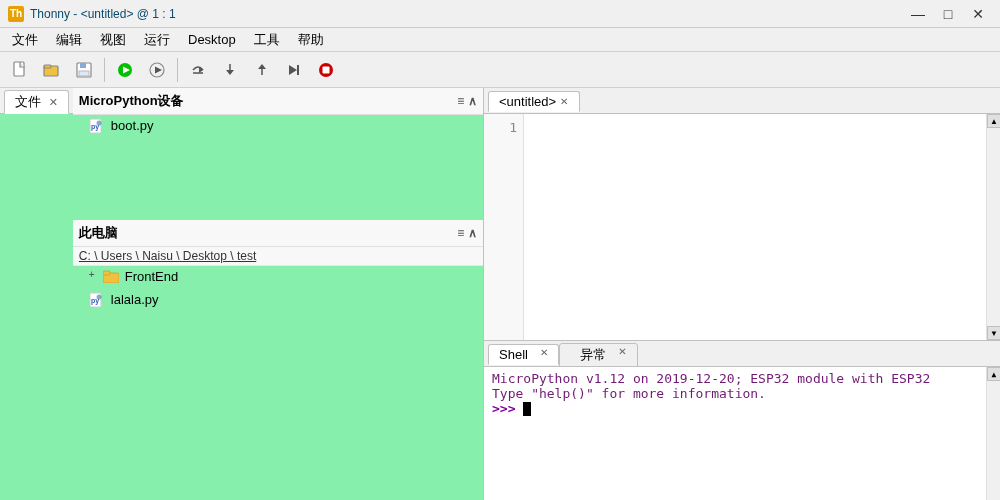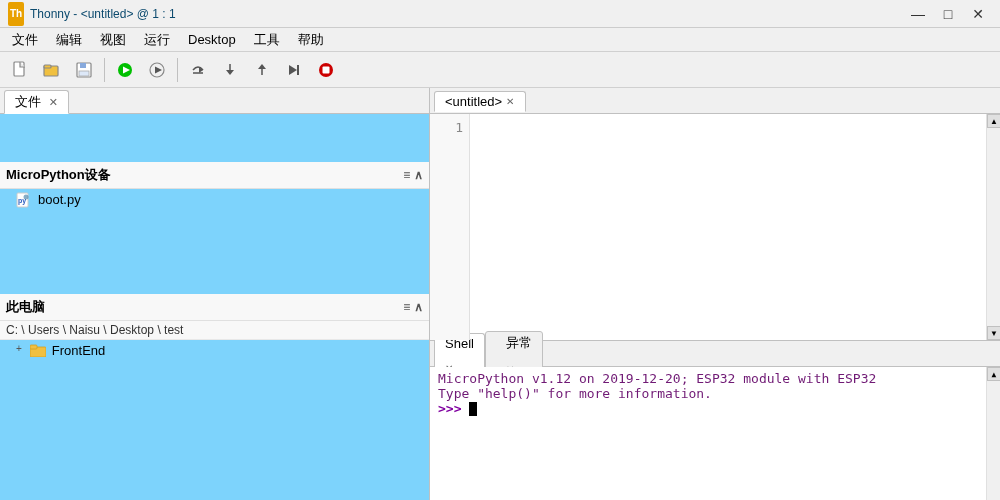--- a/index.html
+++ b/index.html
@@ -23,21 +23,21 @@
       padding: 0 8px;
       border-bottom: 1px solid #ccc;
     }
     .title-bar-left {
       display: flex;
       align-items: center;
       gap: 6px;
     }
     .title-bar-icon {
       width: 16px;
-      height: 24px;
+      height: 16px;
       background: #e8a000;
       border-radius: 2px;
       font-size: 10px;
       display: flex; align-items: center; justify-content: center;
       color: white; font-weight: bold;
     }
     .title-bar-title {
       font-size: 12px;
       color: #0c4a6e;
     }
@@ -99,26 +99,26 @@
       margin: 0 2px;
     }
     
     .main-content {
       display: flex;
       flex: 1;
       overflow: hidden;
     }
     
     .left-panel {
-      width: 430px;
+      width: 484px;
       min-width: 200px;
       display: flex;
-      flex-direction: column;
+      flex-direction: row;
       border-right: 1px solid #c0c0c0;
-      background: #7dd3fc;
+      background: #86efac;
     }
     
     .panel-tab-bar {
       display: flex;
       align-items: center;
       background: #f0f0f0;
       border-bottom: 1px solid #c0c0c0;
       height: 26px;
       padding: 0 4px;
     }
@@ -136,21 +136,20 @@
       font-size: 11px;
       color: #666;
       margin-left: 4px;
       cursor: pointer;
     }
     
     .file-browser {
       flex: 1;
       overflow-y: auto;
       font-size: 13px;
-      margin-top: 48px;
     }
     .section-header {
       display: flex;
       align-items: center;
       justify-content: space-between;
       padding: 4px 6px;
       background: #f8f8f8;
       border-bottom: 1px solid #e0e0e0;
       font-weight: bold;
       color: #000;
@@ -175,20 +174,21 @@
       font-size: 10px;
       color: #555;
       margin-right: 2px;
     }
     .section-path {
       padding: 2px 6px;
       font-size: 12px;
       color: #333;
       background: #f8f8f8;
       border-bottom: 1px solid #e8e8e8;
+      text-decoration: underline;
     }
     
     .right-panel {
       flex: 1;
       display: flex;
       flex-direction: column;
       background: #fff;
     }
     
     .editor-tab-bar {
@@ -253,21 +253,21 @@
     }
     .shell-tab {
       padding: 2px 10px;
       font-size: 13px;
       cursor: pointer;
       background: #fff;
       border: 1px solid #c0c0c0;
       border-bottom: 1px solid #fff;
       margin-top: 2px;
       border-radius: 3px 3px 0 0;
-      display: flex; align-items: flex-start; gap: 12px; flex-direction: column;
+      display: flex; align-items: flex-start; gap: 12px;
     }
     .shell-tab.inactive {
       background: #f0f0f0;
       border-bottom: 1px solid #c0c0c0;
       padding-left: 20px;
     }
     .tab-close {
       font-size: 10px; color: #666; cursor: pointer;
     }
     .shell-content {
@@ -467,20 +467,30 @@
         <span class="folder-toggle">+</span>
         <span>
           <svg width="16" height="14" viewBox="0 0 16 14">
             <rect x="0" y="4" width="16" height="10" rx="1" fill="#f0c040" stroke="#d0a020" stroke-width="0.8"></rect>
             <rect x="0" y="2" width="7" height="4" rx="1" fill="#f0c040" stroke="#d0a020" stroke-width="0.8"></rect>
           </svg>
         </span>
         <span>FrontEnd</span>
       </div>
 
+      <div class="file-item">
+        <span>
+          <svg width="16" height="16" viewBox="0 0 16 16">
+            <rect x="1" y="1" width="11" height="14" rx="1" fill="white" stroke="#ccc" stroke-width="1"></rect>
+            <text x="2" y="11" font-size="7" fill="#3060c0" font-family="Arial" font-weight="bold">py</text>
+            <circle cx="10" cy="5" r="2.5" fill="#3777a0" opacity="0.6"></circle>
+          </svg>
+        </span>
+        <span>lalala.py</span>
+      </div>
     </div>
   </div>
 
   <div class="right-panel">
 
     <div class="editor-tab-bar">
       <div class="editor-tab">
         <span>&lt;untitled&gt;</span>
         <span class="tab-close">✕</span>
       </div>

